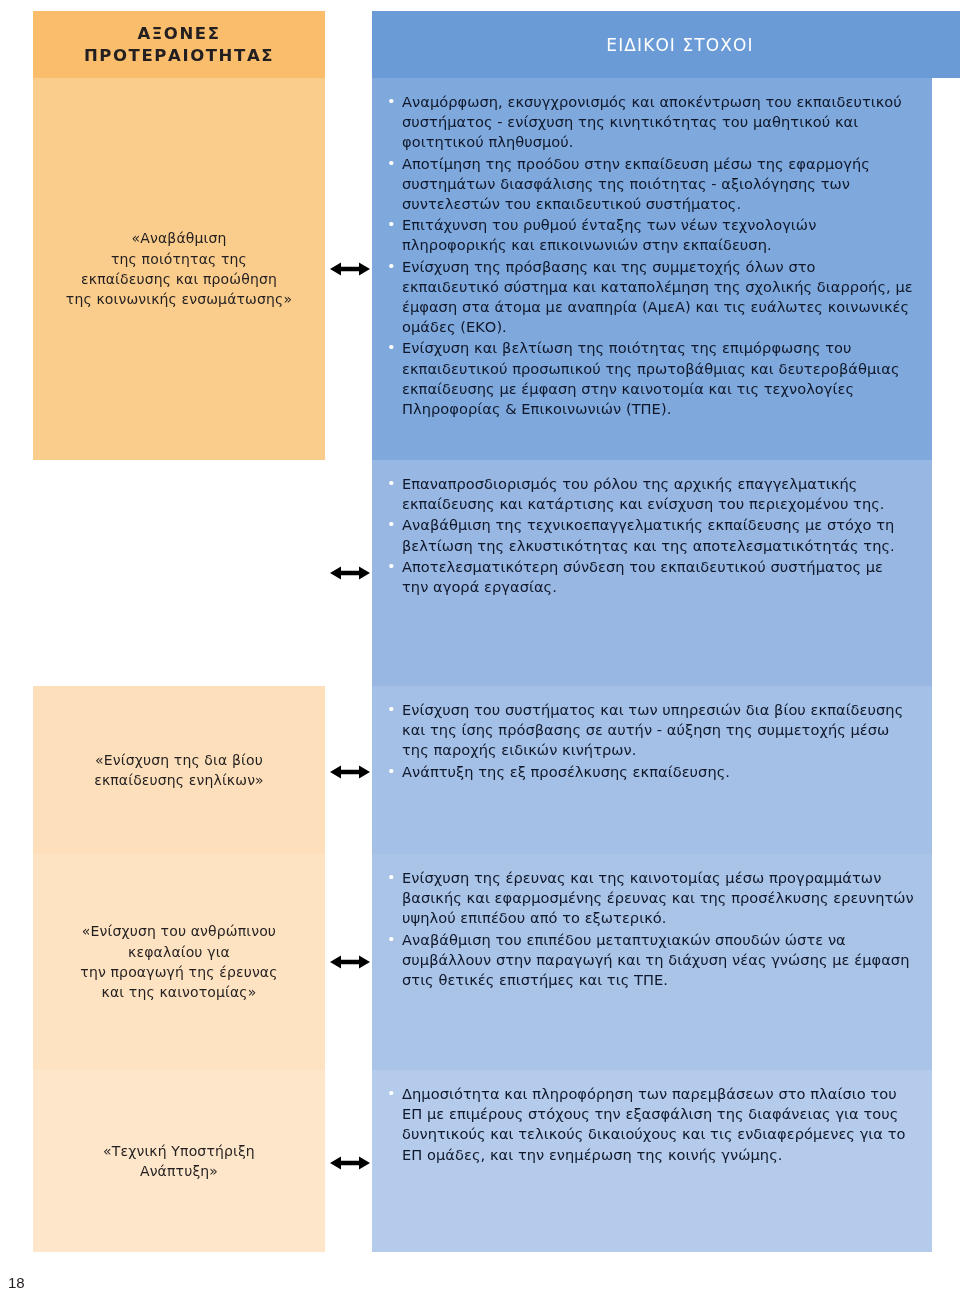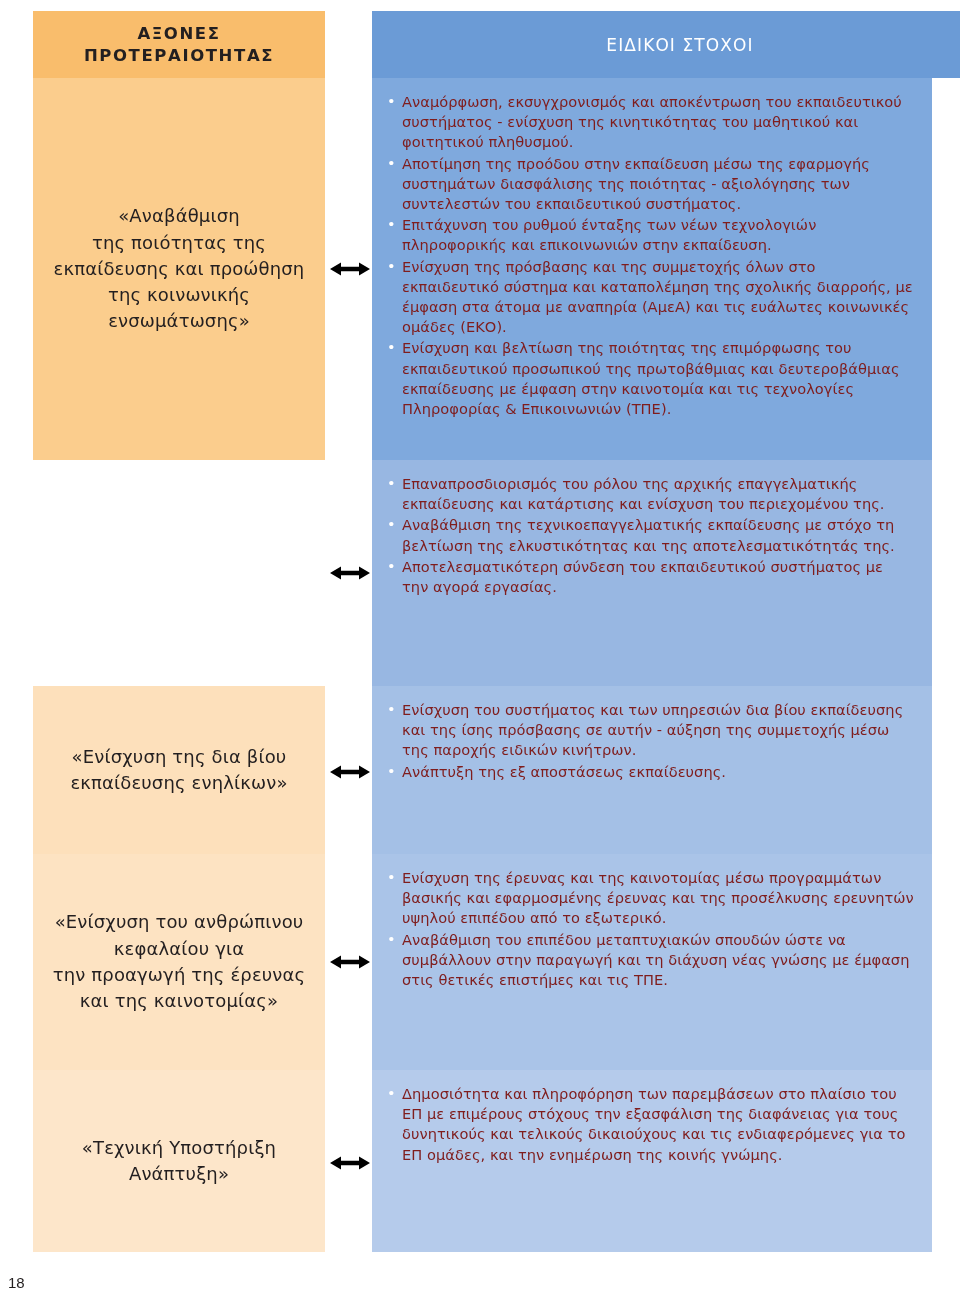--- a/index.html
+++ b/index.html
@@ -108,37 +108,37 @@
   .tone-b .cell-right { background: #98b7e2; }
   .tone-c .cell-left  { background: #fde0bb; }
   .tone-c .cell-right { background: #a4c0e6; }
   .tone-d .cell-left  { background: #fde3c2; }
   .tone-d .cell-right { background: #aac4e8; }
   .tone-e .cell-left  { background: #fde6ca; }
   .tone-e .cell-right { background: #b5cbeb; }
 
   .axis-label {
     color: #231f20;
-    font-size: 18px;
+    font-size: 14px;
     line-height: 1.46;
     text-align: center;
     white-space: pre-line;
     letter-spacing: 0.15px;
   }
 
   
   ul.objectives {
     margin: 0;
     padding: 0;
     list-style: none;
     width: 100%;
   }
   ul.objectives li {
     position: relative;
-    color: #7f1d1d;
+    color: #0f172a;
     font-size: 14.6px;
     line-height: 1.385;
     padding-left: 16px;
     margin: 0 0 1px 0;
     letter-spacing: 0.05px;
   }
   ul.objectives li::before {
     content: "•";
     position: absolute;
     left: 1px;
@@ -223,21 +223,21 @@
   </div>
 
   <div class="row tone-c" style="top:686px; height:168px;">
     <div class="cell-left">
       <div class="axis-label">«Ενίσχυση της δια βίου
 εκπαίδευσης ενηλίκων»</div>
     </div>
     <div class="cell-right">
       <ul class="objectives">
         <li>Ενίσχυση του συστήματος και των υπηρεσιών δια βίου εκπαίδευσης και της ίσης πρόσβασης σε αυτήν - αύξηση της συμμετοχής μέσω της παροχής ειδικών κινήτρων.</li>
-        <li>Ανάπτυξη της εξ αποστάσεως εκπαίδευσης.</li>
+        <li>Ανάπτυξη της εξ προσέλκυσης εκπαίδευσης.</li>
       </ul>
     </div>
   </div>
   <div class="connector" style="top:762px;">
     <svg width="40" height="16" viewBox="0 0 40 16">
       <path d="M0 8 L11 1.5 L11 5.8 L29 5.8 L29 1.5 L40 8 L29 14.5 L29 10.2 L11 10.2 L11 14.5 Z" fill="#000000"></path>
     </svg>
   </div>
 
   <div class="row tone-d" style="top:854px; height:216px;">

